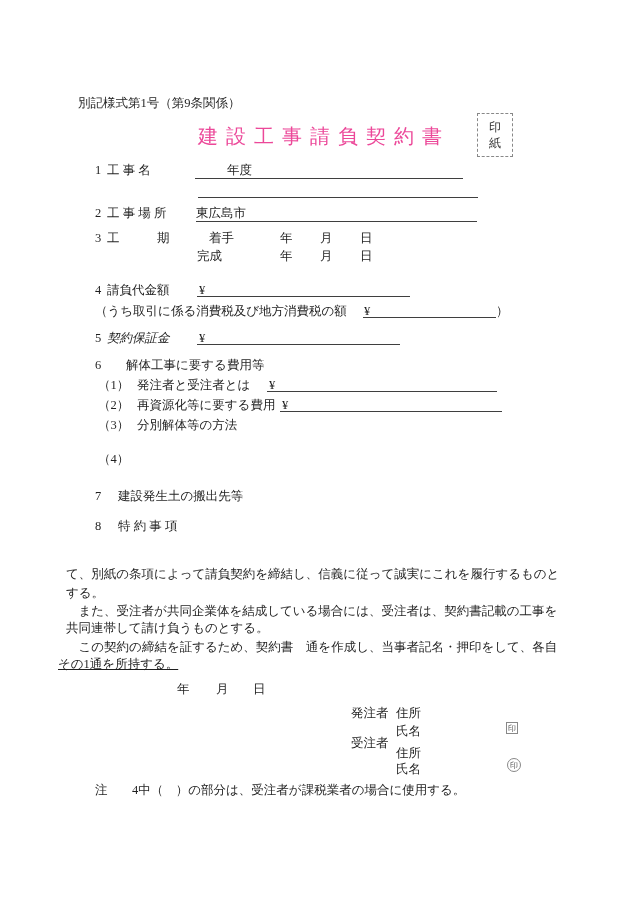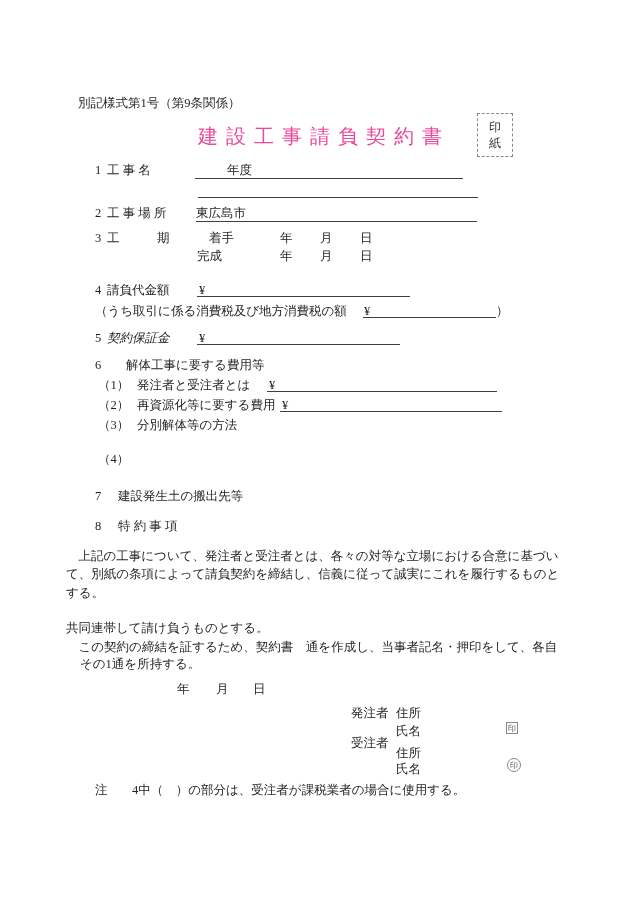--- a/index.html
+++ b/index.html
@@ -114,26 +114,26 @@
   <div class="t" style="left:98px;top:418px;">（3）</div>
   <div class="t" style="left:137px;top:418px;">分別解体等の方法</div>
 
   <div class="t" style="left:98px;top:452px;">（4）</div>
 
   <div class="t" style="left:95px;top:489px;">7</div>
   <div class="t" style="left:118px;top:489px;">建設発生土の搬出先等</div>
   <div class="t" style="left:95px;top:519px;">8</div>
   <div class="t" style="left:118px;top:519px;">特 約 事 項</div>
 
-  <div class="t" style="left:66px;top:549px;">　上記の工事について、発注者と受注者とは、各々の対等な立場における合意に基づい</div>
   <div class="t" style="left:66px;top:567px;">て、別紙の条項によって請負契約を締結し、信義に従って誠実にこれを履行するものと</div>
   <div class="t" style="left:66px;top:586px;">する。</div>
+  <div class="t" style="left:66px;top:604px;">　また、受注者が共同企業体を結成している場合には、受注者は、契約書記載の工事を</div>
   <div class="t" style="left:66px;top:621px;">共同連帯して請け負うものとする。</div>
   <div class="t" style="left:66px;top:640px;">　この契約の締結を証するため、契約書　通を作成し、当事者記名・押印をして、各自</div>
-  <div class="t" style="left:80px;top:657px;">その1通を所持する。</div>
+  <div class="t" style="left:58px;top:657px;text-decoration:underline;">その1通を所持する。</div>
 
   <div class="t" style="left:177px;top:682px;">年</div>
   <div class="t" style="left:216px;top:682px;">月</div>
   <div class="t" style="left:253px;top:682px;">日</div>
 
   <div class="t" style="left:351px;top:706px;">発注者</div>
   <div class="t" style="left:396px;top:706px;">住所</div>
   <div class="t" style="left:396px;top:724px;">氏名</div>
   <div class="seal seal-square">
     <span>印</span>

